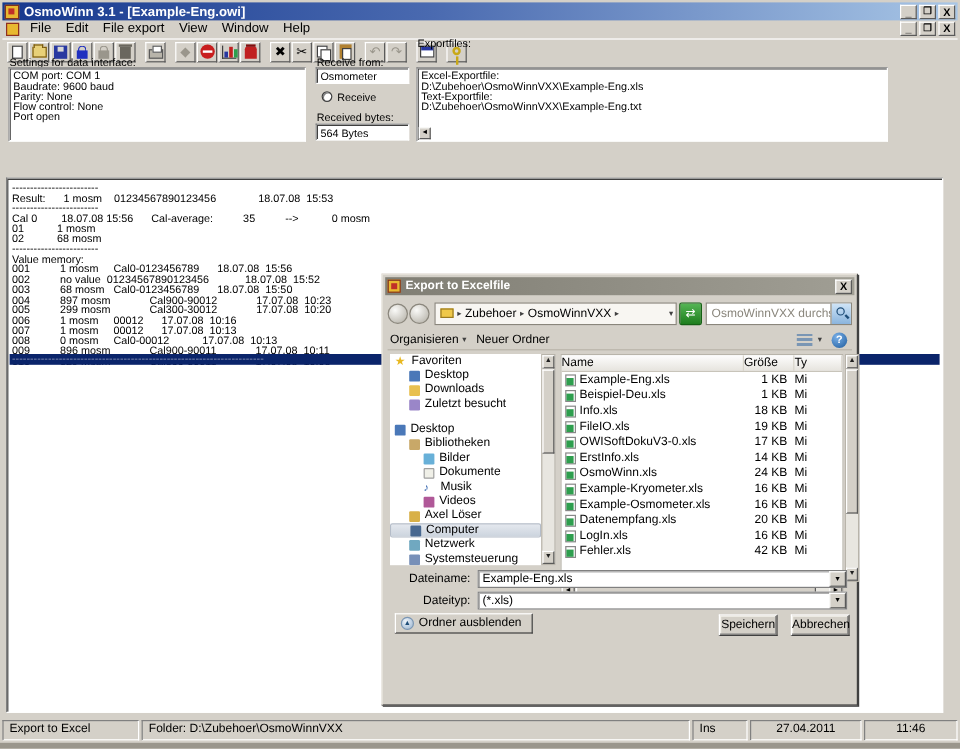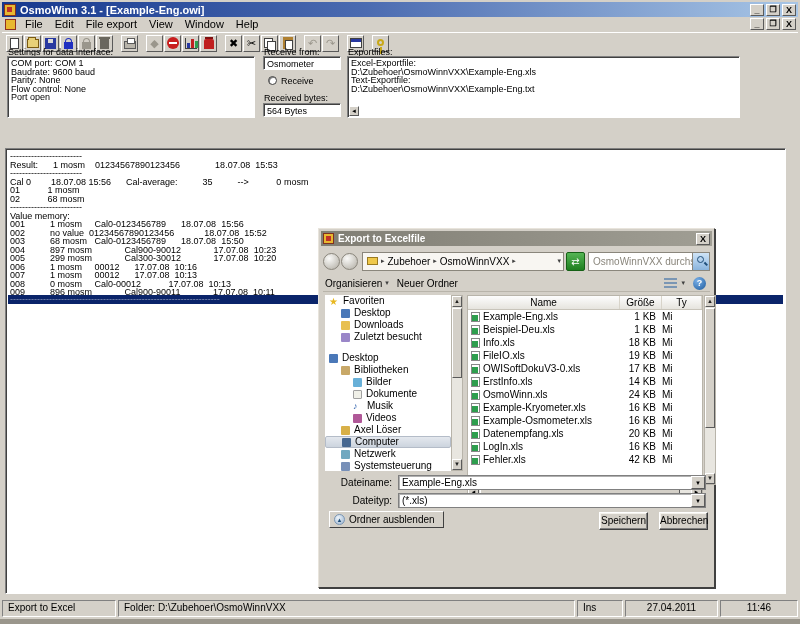--- a/index.html
+++ b/index.html
@@ -104,21 +104,21 @@
   .navscroll { position: absolute; left: 132px; top: 66px; width: 12px; height: 176px; background: #e8e6e0; border: 1px solid #b8b4aa; }
   .navitem { height: 12px; line-height: 12px; display: flex; align-items: center; gap: 4px; white-space: nowrap; }
   .lv0 { padding-left: 4px; } .lv1 { padding-left: 16px; } .lv2 { padding-left: 28px; }
   .navgap { height: 9px; }
   .navsel { background: linear-gradient(#e4e8ee, #ccd4de); border: 1px solid #b4bcc8; border-radius: 2px; }
   .nico { width: 9px; height: 9px; flex: none; border-radius: 1px; }
   .star { background: none; color: #e8b820; font-size: 10px; line-height: 9px; width: 10px; }
 
   .filelist { position: absolute; left: 148px; top: 66px; width: 236px; height: 190px; background: #fff; border: 1px solid #b8b4aa; overflow: hidden; }
   .flhead { display: flex; height: 14px; font-size: 10px; background: linear-gradient(#fdfdfd, #e6e4de); border-bottom: 1px solid #c8c4ba; }
-  .flhead .hc { padding: 1px 0; border-right: 1px solid #d8d4ca; white-space: nowrap; overflow: hidden; text-align: center; }
+  .flhead .hc { padding: 1px 0; border-right: 1px solid #d8d4ca; white-space: nowrap; overflow: hidden; }
   .hname { width: 152px; } .hsize { width: 42px; text-align: left; } .htype { flex: 1; }
   .frow { display: flex; height: 13px; line-height: 13px; font-size: 10px; align-items: center; }
   .fname { width: 152px; display: flex; align-items: center; gap: 3px; padding-left: 3px; white-space: nowrap; overflow: hidden; }
   .fsize { width: 42px; text-align: right; padding-right: 6px; }
   .ftype { flex: 1; white-space: nowrap; overflow: hidden; }
   .xlsico { width: 9px; height: 10px; background: #fff; border: 1px solid #888; position: relative; flex: none; }
   .xlsico::after { content:""; position:absolute; left:0px; top:2px; width:6px; height:6px; background:#2e9e4e; }
   .vscroll { position: absolute; left: 385px; top: 66px; width: 12px; height: 190px; background: #e8e6e0; border: 1px solid #b8b4aa; }
   .sbtn { position: absolute; left: 0; width: 10px; height: 11px; background: #d4d0c8; border: 1px solid; border-color: #fff #5a5a5a #5a5a5a #fff; font-size: 6px; text-align: center; line-height: 9px; color: #202020; }
   .thumb { position: absolute; left: 0; width: 10px; background: #d4d0c8; border: 1px solid; border-color: #fff #5a5a5a #5a5a5a #fff; }
@@ -248,21 +248,21 @@
     <div style="font-size:9px; padding:2px 3px;">Osmometer</div>
   </div>
   <div style="position:absolute; left:268px; top:76px; font-size:9px;">
     <span class="radio"></span><span>Receive</span>
   </div>
   <div class="slabel" style="left:264px; top:93px;">Received bytes:</div>
   <div class="whitebox" style="position:absolute; left:263px; top:103px; width:78px; height:14px;">
     <div style="font-size:9px; padding:2px 3px;">564 Bytes</div>
   </div>
 
-  <div class="slabel" style="left:348px; top:47px;">Exportfiles:</div>
+  <div class="slabel" style="left:348px; top:31px;">Exportfiles:</div>
   <div class="whitebox" style="position:absolute; left:347px; top:56px; width:393px; height:62px;">
     <div class="spanel-text">Excel-Exportfile:
 D:\Zubehoer\OsmoWinnVXX\Example-Eng.xls
 Text-Exportfile:
 D:\Zubehoer\OsmoWinnVXX\Example-Eng.txt</div>
     <div style="position:absolute; left:1px; bottom:1px; width:10px; height:10px; background:#d4d0c8; border:1px solid; border-color:#fff #5a5a5a #5a5a5a #fff; font-size:6px; text-align:center; line-height:9px;"><span>◄</span></div>
   </div>
 
   <div class="results">
     <pre>------------------------

